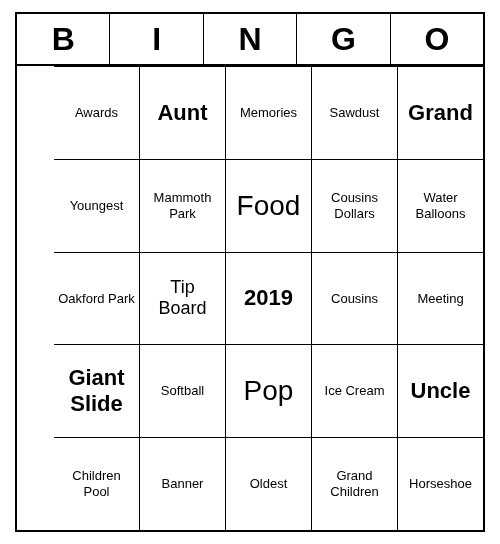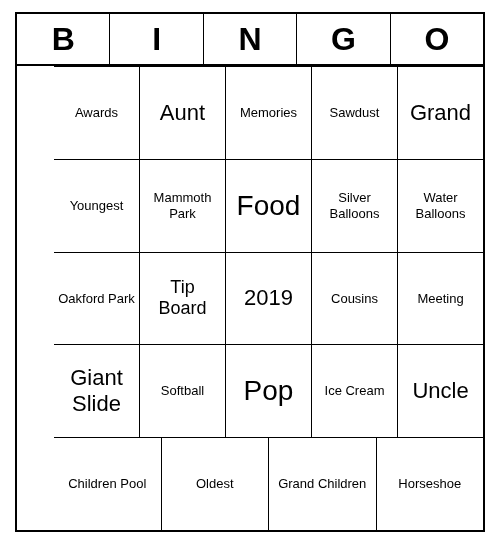--- a/index.html
+++ b/index.html
@@ -73,21 +73,21 @@
     .bingo-cell:last-child {
       border-right: none;
     }
 
     .bingo-cell span {
       font-size: 13px;
     }
 
     .bingo-cell.large span {
       font-size: 22px;
-      font-weight: normal;
+      font-weight: bold;
     }
 
     .bingo-cell.xlarge span {
       font-size: 28px;
       font-weight: normal;
     }
 
     .bingo-cell.medium span {
       font-size: 18px;
       font-weight: normal;
@@ -126,21 +126,21 @@
         <div class="bingo-cell">
           <span>Youngest</span>
         </div>
         <div class="bingo-cell">
           <span>Mammoth Park</span>
         </div>
         <div class="bingo-cell xlarge">
           <span>Food</span>
         </div>
         <div class="bingo-cell">
-          <span>Silver Balloons</span>
+          <span>Cousins Dollars</span>
         </div>
         <div class="bingo-cell">
           <span>Water Balloons</span>
         </div>
       </div>
       <div class="bingo-row">
         <div class="bingo-cell">
           <span>Oakford Park</span>
         </div>
         <div class="bingo-cell medium">
@@ -171,20 +171,23 @@
         </div>
         <div class="bingo-cell large">
           <span>Uncle</span>
         </div>
       </div>
       <div class="bingo-row">
         <div class="bingo-cell">
           <span>Children Pool</span>
         </div>
         <div class="bingo-cell">
+          <span>Banner</span>
+        </div>
+        <div class="bingo-cell">
           <span>Oldest</span>
         </div>
         <div class="bingo-cell">
           <span>Grand Children</span>
         </div>
         <div class="bingo-cell">
           <span>Horseshoe</span>
         </div>
       </div>
     </div>

